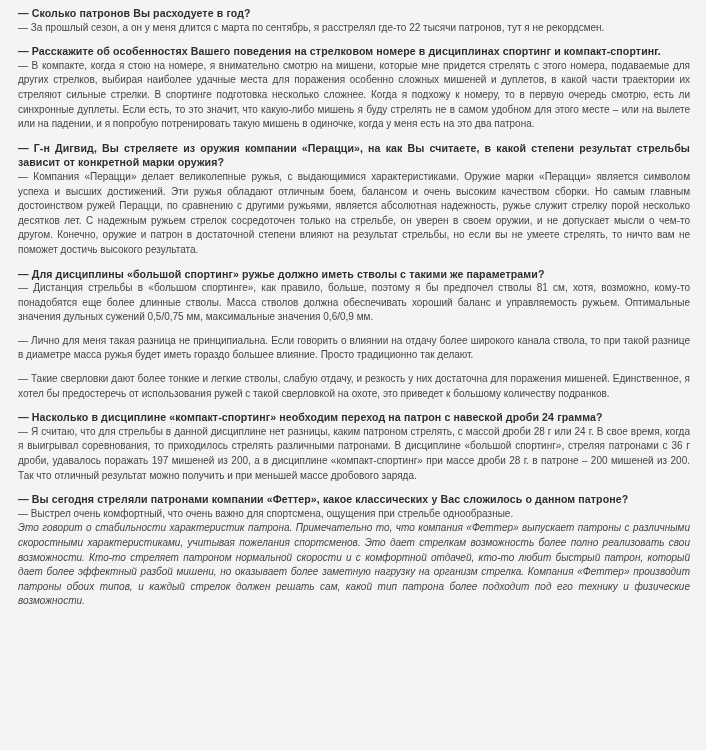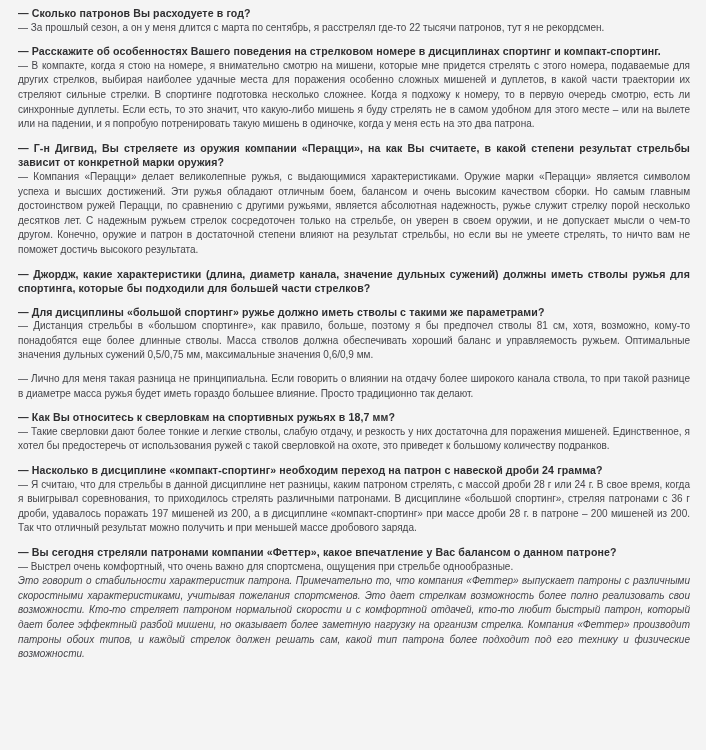--- a/index.html
+++ b/index.html
@@ -68,36 +68,34 @@
       </div>
       <div class="qa-block">
         <p class="question">— Расскажите об особенностях Вашего поведения на стрелковом номере в дисциплинах спортинг и компакт-спортинг.</p>
         <p class="answer">— В компакте, когда я стою на номере, я внимательно смотрю на мишени, которые мне придется стрелять с этого номера, подаваемые для других стрелков, выбирая наиболее удачные места для поражения особенно сложных мишеней и дуплетов, в какой части траектории их стреляют сильные стрелки. В спортинге подготовка несколько сложнее. Когда я подхожу к номеру, то в первую очередь смотрю, есть ли синхронные дуплеты. Если есть, то это значит, что какую-либо мишень я буду стрелять не в самом удобном для этого месте – или на вылете или на падении, и я попробую потренировать такую мишень в одиночке, когда у меня есть на это два патрона.</p>
       </div>
       <div class="qa-block">
         <p class="question">— Г-н Дигвид, Вы стреляете из оружия компании «Перацци», на как Вы считаете, в какой степени результат стрельбы зависит от конкретной марки оружия?</p>
         <p class="answer">— Компания «Перацци» делает великолепные ружья, с выдающимися характеристиками. Оружие марки «Перацци» является символом успеха и высших достижений. Эти ружья обладают отличным боем, балансом и очень высоким качеством сборки. Но самым главным достоинством ружей Перацци, по сравнению с другими ружьями, является абсолютная надежность, ружье служит стрелку порой несколько десятков лет. С надежным ружьем стрелок сосредоточен только на стрельбе, он уверен в своем оружии, и не допускает мысли о чем-то другом. Конечно, оружие и патрон в достаточной степени влияют на результат стрельбы, но если вы не умеете стрелять, то ничто вам не поможет достичь высокого результата.</p>
       </div>
       <div class="qa-block">
-        <p class="question">— Джордж, какие характеристики (длина, диаметр канала, значение дульных сужений) должны иметь  стволы ружья для спортинга, которые  бы подходили для большей части стрелков?</p>
       </div>
       <div class="qa-block">
         <p class="question">— Для дисциплины «большой спортинг» ружье должно иметь стволы с такими же параметрами?</p>
         <p class="answer">— Дистанция стрельбы в «большом спортинге», как правило, больше, поэтому я бы предпочел стволы 81 см, хотя, возможно, кому-то понадобятся еще более длинные стволы. Масса стволов должна обеспечивать хороший баланс и управляемость ружьем. Оптимальные значения дульных сужений 0,5/0,75 мм, максимальные значения 0,6/0,9 мм.</p>
       </div>
       <div class="qa-block">
         <p class="answer">— Лично для меня такая разница не принципиальна.  Если говорить о  влиянии на отдачу более широкого канала ствола, то при такой разнице в диаметре масса ружья будет иметь гораздо большее влияние. Просто традиционно так делают.</p>
       </div>
       <div class="qa-block">
-        <p class="question">— Как Вы относитесь к сверловкам на спортивных ружьях в 18,7 мм?</p>
         <p class="answer">— Такие сверловки дают более тонкие и легкие стволы, слабую отдачу, и резкость у них достаточна для поражения мишеней. Единственное, я хотел бы предостеречь от использования ружей с такой сверловкой на охоте, это приведет к большому количеству подранков.</p>
       </div>
       <div class="qa-block">
         <p class="question">— Насколько в дисциплине «компакт-спортинг» необходим  переход на патрон с навеской дроби 24 грамма?</p>
         <p class="answer">— Я считаю, что для стрельбы в данной дисциплине нет разницы, каким патроном стрелять, с массой дроби 28 г или 24 г. В свое время, когда я выигрывал соревнования, то приходилось стрелять различными патронами. В дисциплине «большой спортинг», стреляя патронами с 36 г дроби, удавалось поражать  197 мишеней из 200, а в дисциплине «компакт-спортинг» при массе дроби 28 г. в патроне – 200 мишеней из 200. Так что отличный результат можно получить и при меньшей массе дробового заряда.</p>
       </div>
       <div class="qa-block">
-        <p class="question">— Вы сегодня стреляли патронами компании «Феттер», какое впечатление у Вас балансом о данном патроне?</p>
+        <p class="question">— Вы сегодня стреляли патронами компании «Феттер», какое классических у Вас сложилось о данном патроне?</p>
         <p class="answer">— Выстрел очень комфортный, что очень важно для спортсмена, ощущения при стрельбе однообразные.</p>
         <p class="answer cont">Это говорит о стабильности характеристик патрона. Примечательно то, что компания «Феттер» выпускает патроны с различными скоростными характеристиками, учитывая пожелания спортсменов. Это дает стрелкам возможность более полно реализовать свои возможности. Кто-то стреляет патроном нормальной скорости и с комфортной отдачей, кто-то любит быстрый патрон, который дает более эффектный разбой мишени, но оказывает более заметную нагрузку на организм стрелка. Компания «Феттер» производит патроны обоих типов, и каждый стрелок должен решать сам, какой тип патрона более подходит под его технику и физические возможности.</p>
       </div>
     </div>
 </div>
 
 </body></html>

